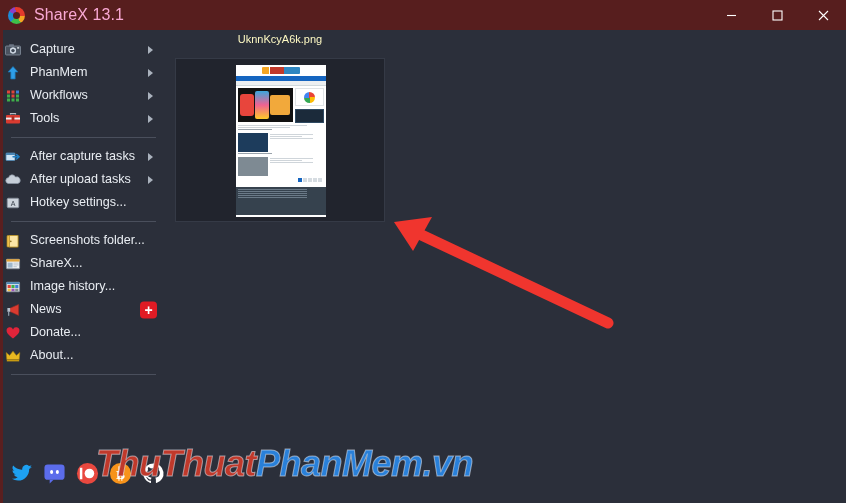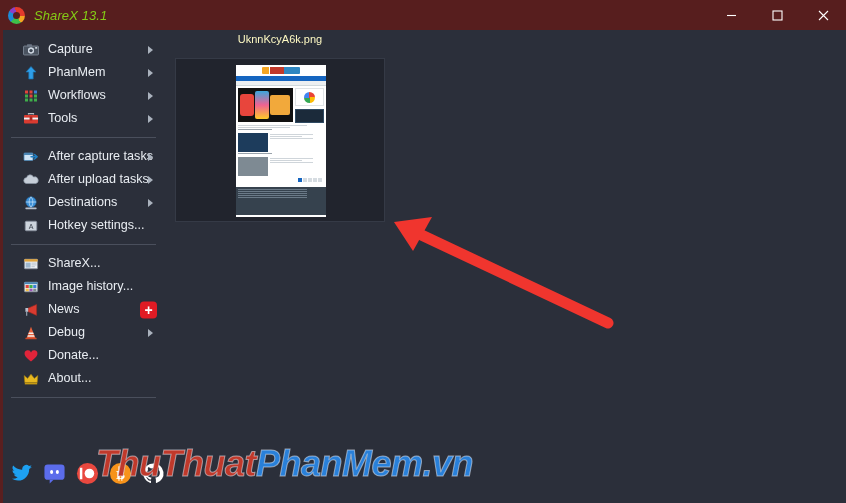--- a/index.html
+++ b/index.html
@@ -38,25 +38,24 @@
         #e43b2c 330deg 360deg);
     flex: none;
   }
   #titlebar .logo::after {
     content: "";
     position: absolute; left: 5px; top: 5px;
     width: 7px; height: 7px; border-radius: 50%;
     background: #571e1e;
   }
   #titlebar .title {
-    color: #84cc16;
-    font-size: 13px;
+    color: #f9a8d4;
+    font-size: 16px;
     letter-spacing: 0.1px;
     white-space: nowrap;
-    font-style: italic;
   }
   #winctl { position: absolute; right: 0; top: 0; display: flex; height: 30px; }
   #winctl .wbtn {
     width: 46px; height: 30px;
     display: flex; align-items: center; justify-content: center;
     color: #ffffff;
   }
   #winctl .wbtn svg { display: block; }
 
   
@@ -64,21 +63,21 @@
     position: absolute; left: 0; top: 30px;
     width: 170px; height: 473px;
     background: #2b2f3a;
     border-left: 3px solid #5a1f1f;
     padding-top: 8px;
   }
   .mi {
     position: relative;
     height: 23px;
     display: flex; align-items: center;
-    padding-left: 20px;
+    padding-left: 2px;
     color: #e9edf2;
     font-size: 12.6px;
     white-space: nowrap;
   }
   .mi .ic {
     width: 16px; height: 16px;
     margin-right: 9px;
     flex: none;
     position: relative;
     display: block;
@@ -308,46 +307,45 @@
     <div class="mi">
       <span class="ic">
         <svg width="16" height="16" viewBox="0 0 16 16">
           <path d="M3 11.5 a3 3 0 0 1 0.6 -5.9 a3.6 3.6 0 0 1 6.8 -0.6 a2.9 2.9 0 0 1 2.6 6.5 Z" fill="#c6ced8" stroke="#8b97a5" stroke-width="0.7"></path>
         </svg>
       </span>
       <span class="lbl">After upload tasks</span>
       <span class="arrow"></span>
     </div>
 
-    <div class="mi">
-      <span class="ic">
-        <svg width="16" height="16" viewBox="0 0 16 16">
-          <circle cx="8" cy="7" r="5.2" fill="#3b8fd6" stroke="#1f5f97" stroke-width="0.7"></circle>
-          <path d="M2.8 7 H13.2 M8 1.8 c2.4 2.6 2.4 7.8 0 10.4 c-2.4 -2.6 -2.4 -7.8 0 -10.4" fill="none" stroke="#cfe6fa" stroke-width="0.7"></path>
-          <rect x="2.4" y="12.4" width="11.2" height="1.8" rx="0.6" fill="#b7c0cc"></rect>
-        </svg>
-      </span>
-      <span class="lbl">Destinations</span>
-      <span class="arrow"></span>
-    </div>
 
 
 
     <div class="mi">
       <span class="ic">
         <svg width="16" height="16" viewBox="0 0 16 16">
           <rect x="2.2" y="3.2" width="11.6" height="9.6" rx="1.2" fill="#cdd4dc" stroke="#7d8794" stroke-width="0.8"></rect>
           <text x="8" y="10.6" font-size="7" text-anchor="middle" fill="#3a414c" font-family="Liberation Sans, sans-serif">A</text>
         </svg>
       </span>
       <span class="lbl">Hotkey settings...</span>
     </div>
 
     <div class="sep"></div>
 
+    <div class="mi">
+      <span class="ic">
+        <svg width="16" height="16" viewBox="0 0 16 16">
+          <rect x="2" y="2.5" width="11" height="11.5" rx="0.8" fill="#f0c04a" stroke="#b08b22" stroke-width="0.7"></rect>
+          <rect x="4.4" y="2.5" width="8.6" height="11.5" fill="#fbe6a6" stroke="#b08b22" stroke-width="0.7"></rect>
+          <circle cx="5.8" cy="8.4" r="0.8" fill="#8b6f1c"></circle>
+        </svg>
+      </span>
+      <span class="lbl">Screenshots folder...</span>
+    </div>
 
     <div class="mi">
       <span class="ic">
         <svg width="16" height="16" viewBox="0 0 16 16">
           <rect x="1.4" y="3.2" width="13.2" height="9.6" rx="0.8" fill="#eef2f6" stroke="#7d8794" stroke-width="0.8"></rect>
           <rect x="1.4" y="3.2" width="13.2" height="2.4" fill="#e0a33a"></rect>
           <rect x="2.6" y="6.6" width="5" height="5" fill="#9fb7cc"></rect>
           <rect x="8.4" y="6.6" width="5.2" height="1" fill="#b9c2cc"></rect>
           <rect x="8.4" y="8.4" width="5.2" height="1" fill="#b9c2cc"></rect>
           <rect x="8.4" y="10.2" width="3.4" height="1" fill="#b9c2cc"></rect>
@@ -377,32 +375,20 @@
         <svg width="16" height="16" viewBox="0 0 16 16">
           <path d="M13.6 2.4 L5 6.2 V9.6 L13.6 13.4 Z" fill="#d93b30" stroke="#9e2a21" stroke-width="0.6"></path>
           <rect x="2.4" y="6" width="2.8" height="3.8" fill="#b7c0cc"></rect>
           <rect x="3" y="9.8" width="1.3" height="4" fill="#8b97a5"></rect>
         </svg>
       </span>
       <span class="lbl">News</span>
       <span class="badge">+</span>
     </div>
 
-    <div class="mi">
-      <span class="ic">
-        <svg width="16" height="16" viewBox="0 0 16 16">
-          <path d="M8 1.8 L12.4 13 H3.6 Z" fill="#e8613c"></path>
-          <path d="M5.9 7.4 H10.1 L10.7 9 H5.3 Z" fill="#f5f0ec"></path>
-          <path d="M4.9 10.2 H11.1 L11.6 11.7 H4.4 Z" fill="#f5f0ec"></path>
-          <rect x="2.4" y="12.8" width="11.2" height="1.5" rx="0.5" fill="#d04a28"></rect>
-        </svg>
-      </span>
-      <span class="lbl">Debug</span>
-      <span class="arrow"></span>
-    </div>
 
     <div class="mi">
       <span class="ic">
         <svg width="16" height="16" viewBox="0 0 16 16">
           <path d="M8 13.4 C3.4 10.2 1.6 7.8 1.6 5.8 A3.3 3.3 0 0 1 8 4.4 A3.3 3.3 0 0 1 14.4 5.8 C14.4 7.8 12.6 10.2 8 13.4 Z" fill="#e0243a"></path>
         </svg>
       </span>
       <span class="lbl">Donate...</span>
     </div>
 

